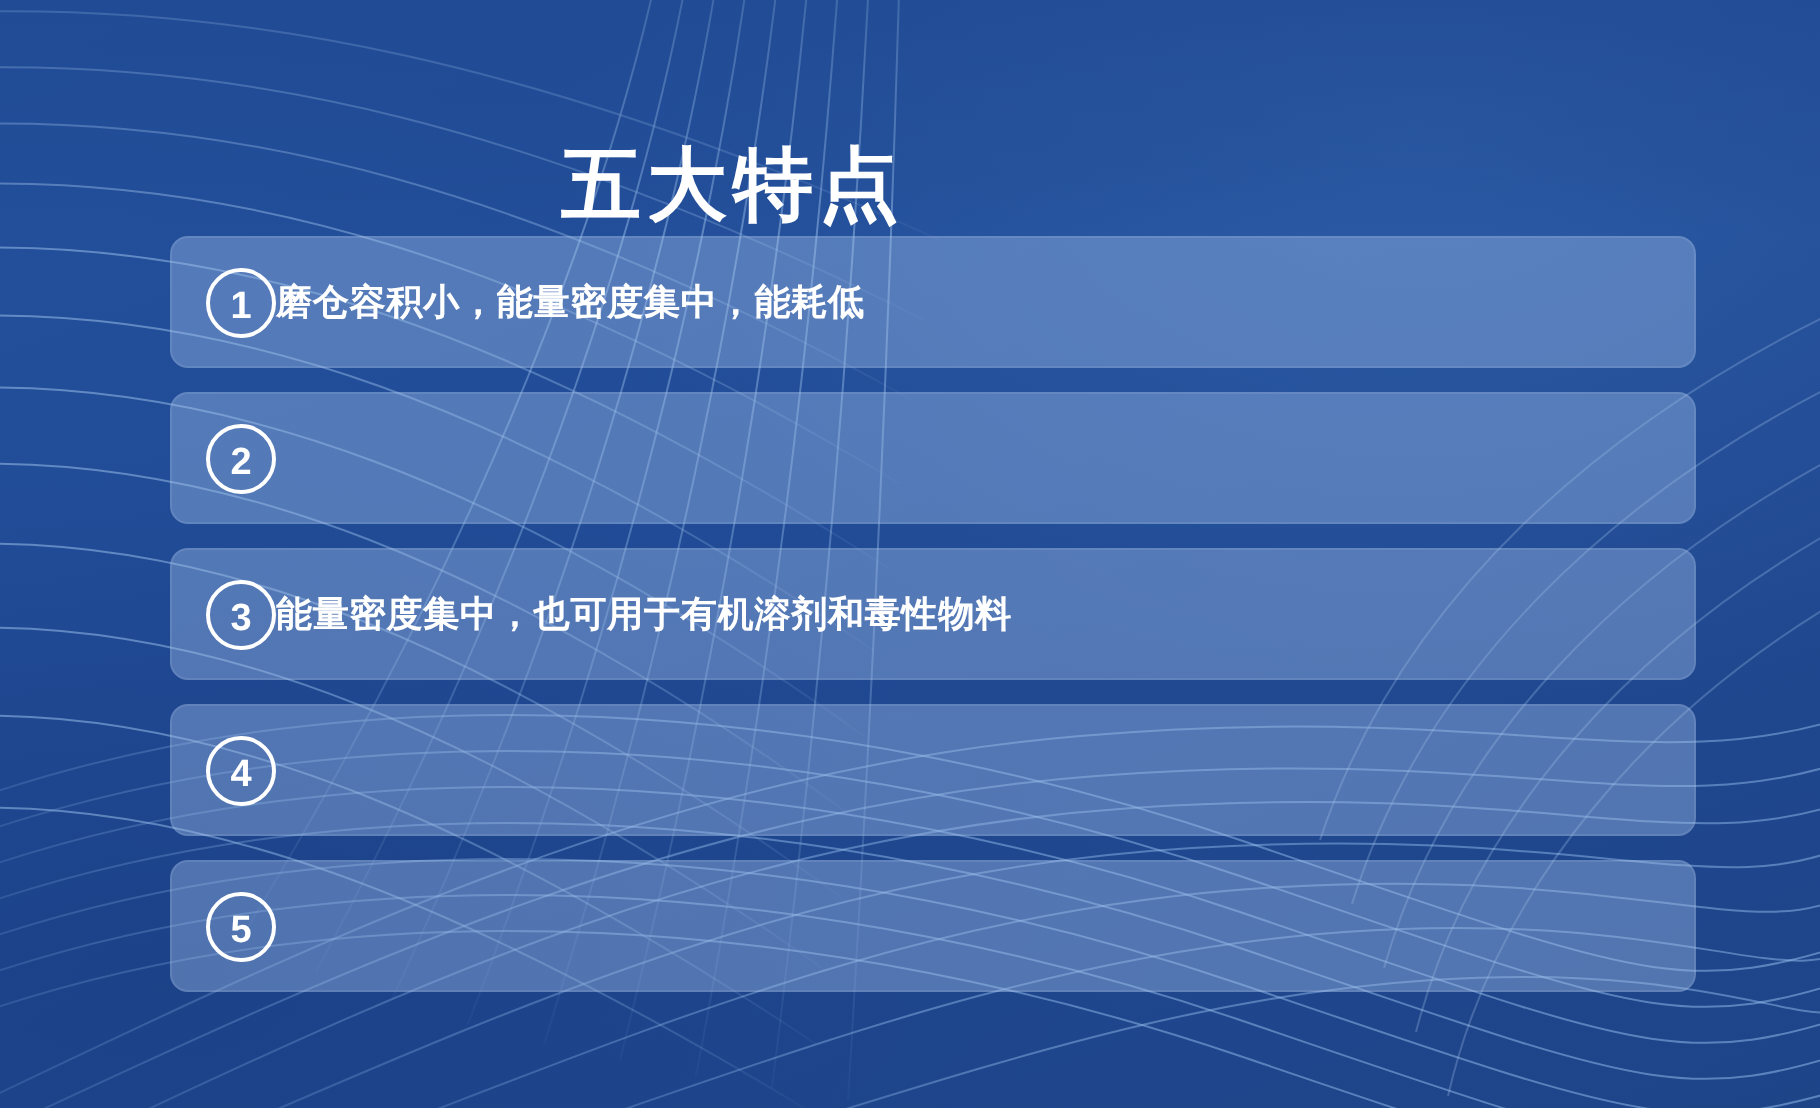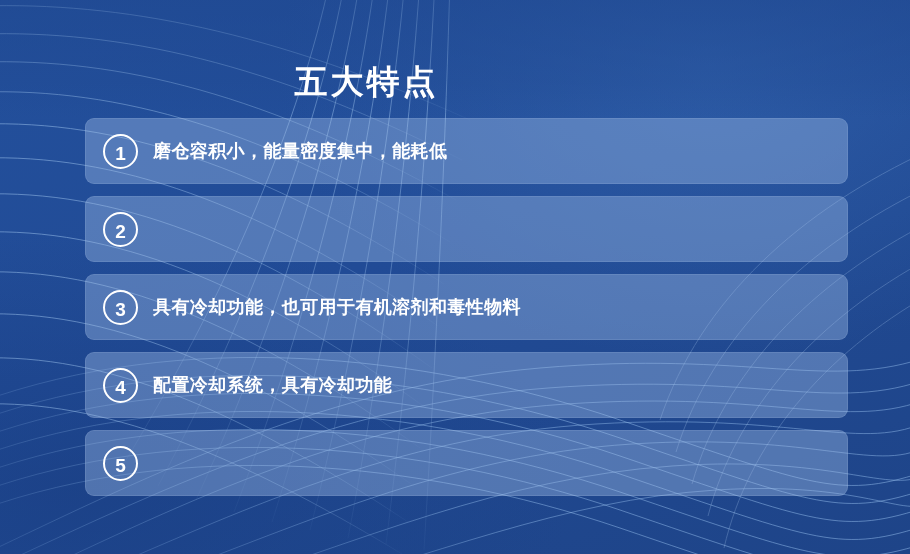--- a/index.html
+++ b/index.html
@@ -63,36 +63,35 @@
     border-radius: 50%;
     color: #ffffff;
     font-size: 19px;
     font-weight: bold;
     line-height: 35px;
     text-align: center;
     letter-spacing: 0;
     box-sizing: border-box;
   }
   .card-text {
-    margin-left: 15px;
     color: #ffffff;
     font-size: 18px;
     font-weight: bold;
     letter-spacing: 0.4px;
     white-space: nowrap;
   }
   
   #page-title {
     position: absolute;
     left: 0;
     top: 38px;
     width: 733px;
     text-align: center;
     color: #ffffff;
-    font-size: 33px;
+    font-size: 40px;
     font-weight: bold;
     letter-spacing: 3px;
   }
 </style>
 </head>
 <body>
 
 <div id="stage">
 
   <div class="bg-layer bg-base"></div>
@@ -183,26 +182,25 @@
       <div class="card-badge">1</div>
       <div class="card-text">磨仓容积小，能量密度集中，能耗低</div>
     </div>
 
     <div class="feature-card">
       <div class="card-badge">2</div>
     </div>
 
     <div class="feature-card">
       <div class="card-badge">3</div>
-      <div class="card-text">具有冷却功能，也可用于有机溶剂和毒性物料</div>
+      <div class="card-text">能量密度集中，也可用于有机溶剂和毒性物料</div>
     </div>
 
     <div class="feature-card">
       <div class="card-badge">4</div>
-      <div class="card-text">配置冷却系统，具有冷却功能</div>
     </div>
 
     <div class="feature-card">
       <div class="card-badge">5</div>
     </div>
 
   </div>
 </div>
 
 </body></html>

